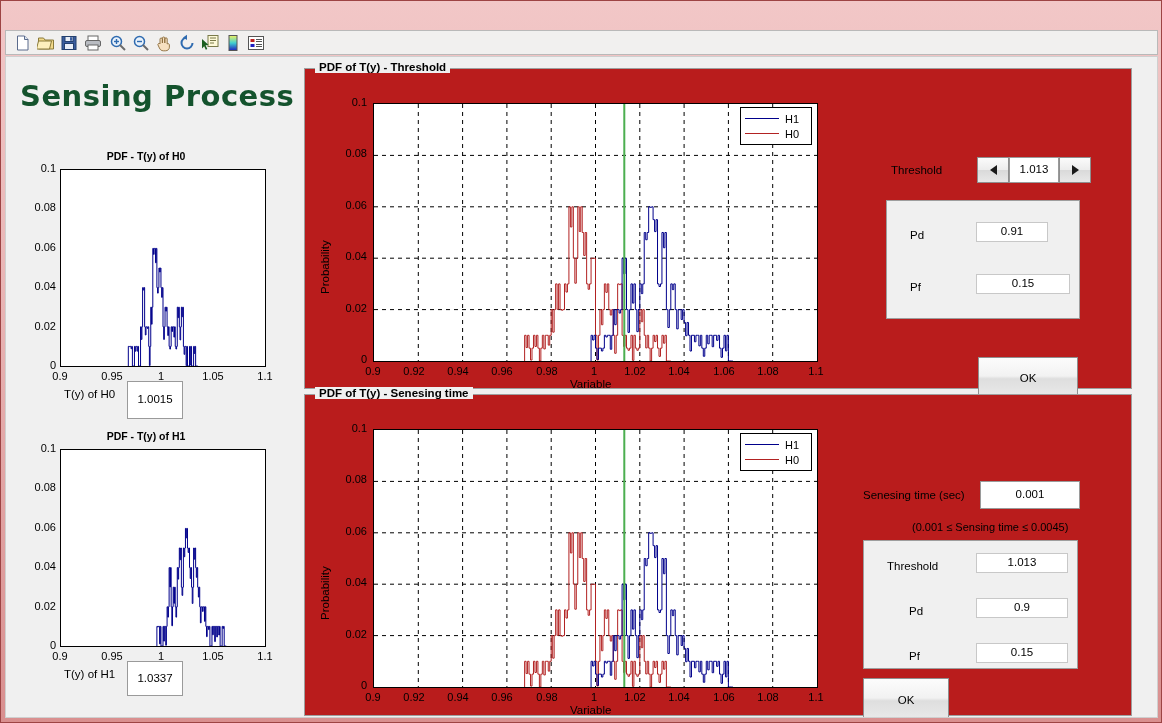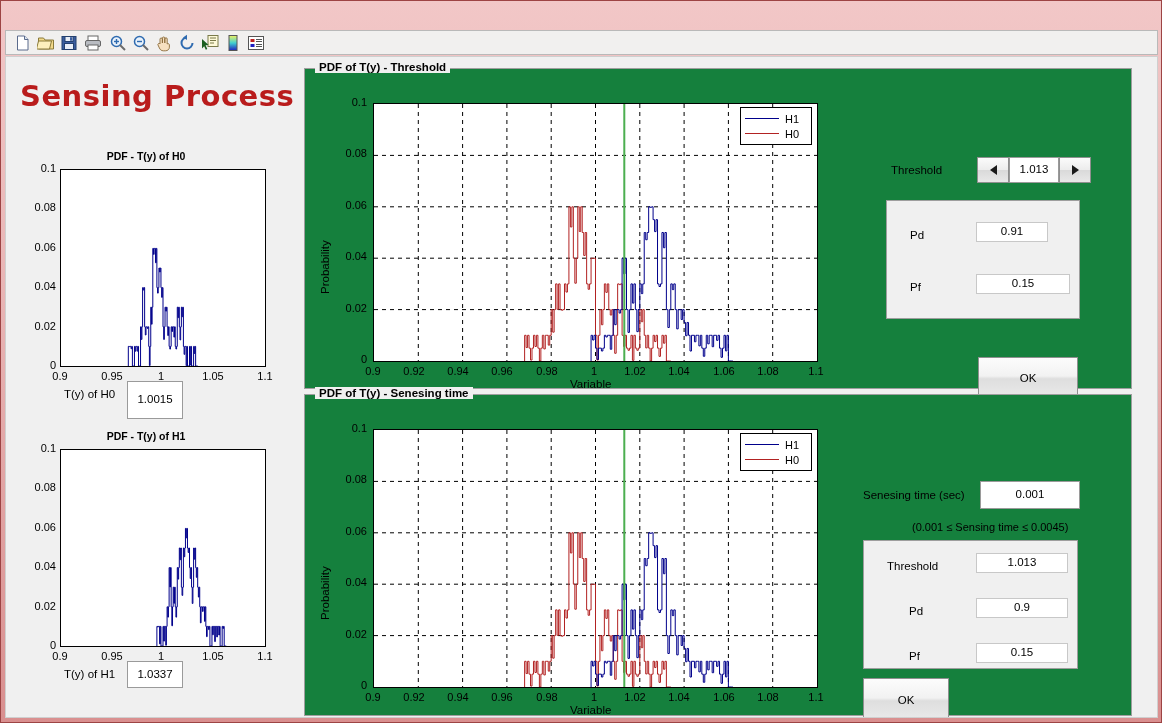--- a/index.html
+++ b/index.html
@@ -112,29 +112,29 @@
 
   
   #app-title {
     position: absolute;
     left: 14px; top: 22px;
     width: 280px;
     font-family: "DejaVu Sans", sans-serif;
     font-weight: bold;
     font-size: 29px;
     letter-spacing: 0.5px;
-    color: #b91c1c;
+    color: #14532d;
     white-space: nowrap;
   }
 
   
   .uipanel {
     position: absolute;
     border: 1px solid #9e9e9e;
-    background: #15803d;
+    background: #b91c1c;
     box-sizing: border-box;
   }
   .uipanel > .ptitle {
     position: absolute;
     top: -8px; left: 10px;
     background: #f0f0f0;
     padding: 0 4px;
     font-size: 11.5px;
     font-weight: bold;
     color: #000;
@@ -408,21 +408,21 @@
         </svg>
     </div>
 
     <div class="tick-x" style="left:38px; top:593px; width:32px;">0.9</div>
     <div class="tick-x" style="left:87px; top:593px; width:38px;">0.95</div>
     <div class="tick-x" style="left:141px; top:593px; width:28px;">1</div>
     <div class="tick-x" style="left:188px; top:593px; width:38px;">1.05</div>
     <div class="tick-x" style="left:243px; top:593px; width:32px;">1.1</div>
 
     <div class="ctl-label" style="left:58px; top:611px;">T(y) of H1</div>
-    <div class="edit" style="left:121px; top:604px; width:56px; height:27px;">1.0337</div>
+    <div class="edit" style="left:121px; top:604px; width:56px; height:35px;">1.0337</div>
 
     <div class="uipanel" style="left:298px; top:11px; width:828px; height:321px;">
       <div class="ptitle">PDF of T(y) - Threshold</div>
 
       <div class="tick-y" style="left:10px; top:27px; width:52px;">0.1</div>
       <div class="tick-y" style="left:10px; top:78px; width:52px;">0.08</div>
       <div class="tick-y" style="left:10px; top:130px; width:52px;">0.06</div>
       <div class="tick-y" style="left:10px; top:181px; width:52px;">0.04</div>
       <div class="tick-y" style="left:10px; top:233px; width:52px;">0.02</div>
       <div class="tick-y" style="left:10px; top:284px; width:52px;">0</div>

